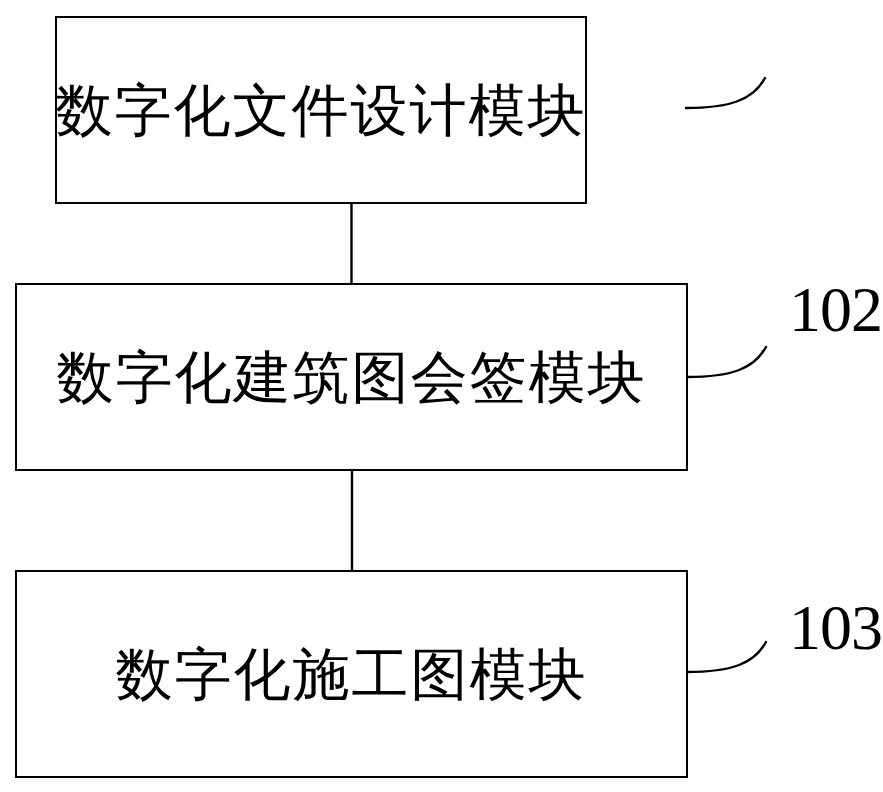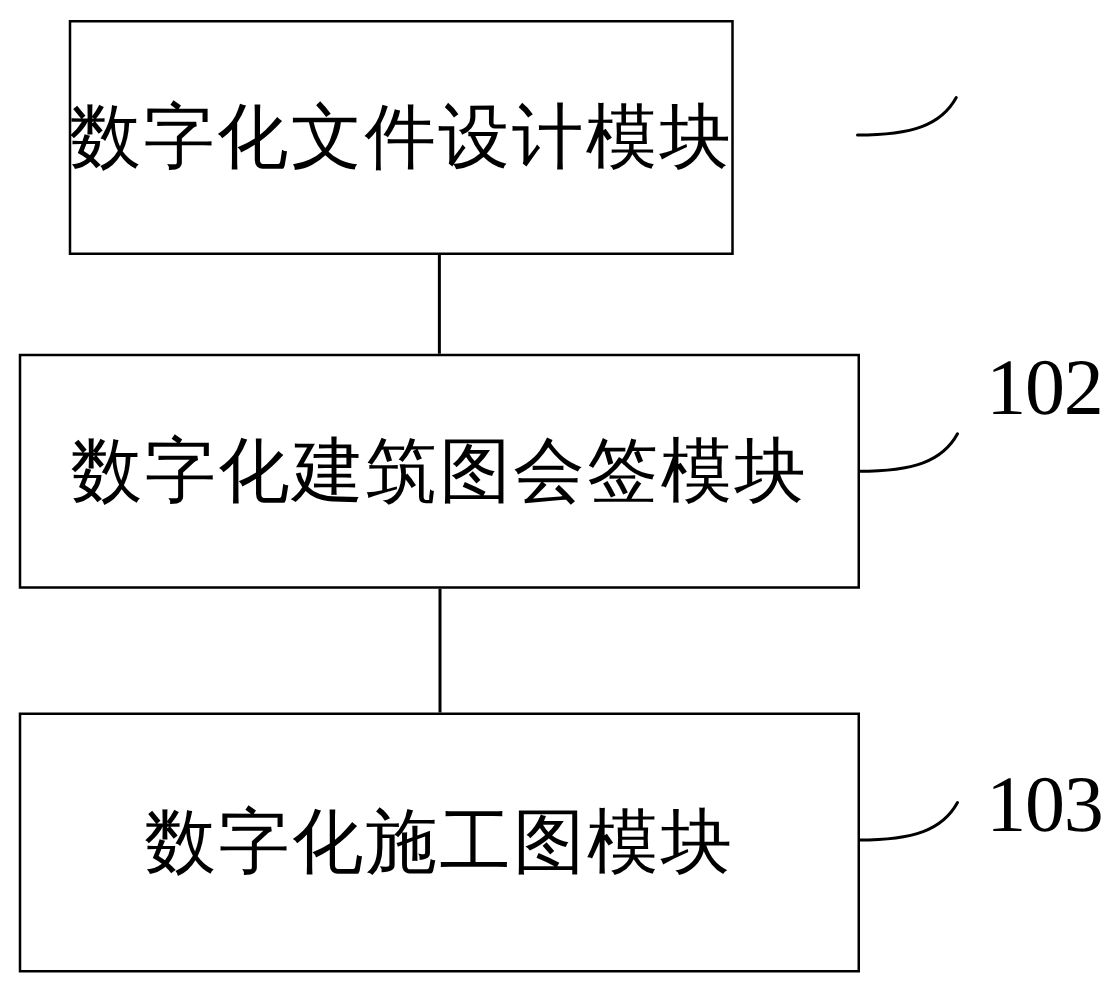--- a/index.html
+++ b/index.html
@@ -51,21 +51,21 @@
   }
   .ref-number {
     position: absolute;
     font-size: 64px;
     line-height: 1;
     color: var(--text-color, #000000);
     letter-spacing: -1px;
   }
   .ref-1 { left: 789px; top: 38px; }
   .ref-2 { left: 789px; top: 278px; }
-  .ref-3 { left: 789px; top: 612px; }
+  .ref-3 { left: 789px; top: 596px; }
 </style>
 </head>
 <body>
 
 <div class="stage">
 
   <svg class="lines" viewBox="0 0 883 792" xmlns="http://www.w3.org/2000/svg">
 
     <line x1="351.5" y1="202" x2="351.5" y2="284"></line>
 

